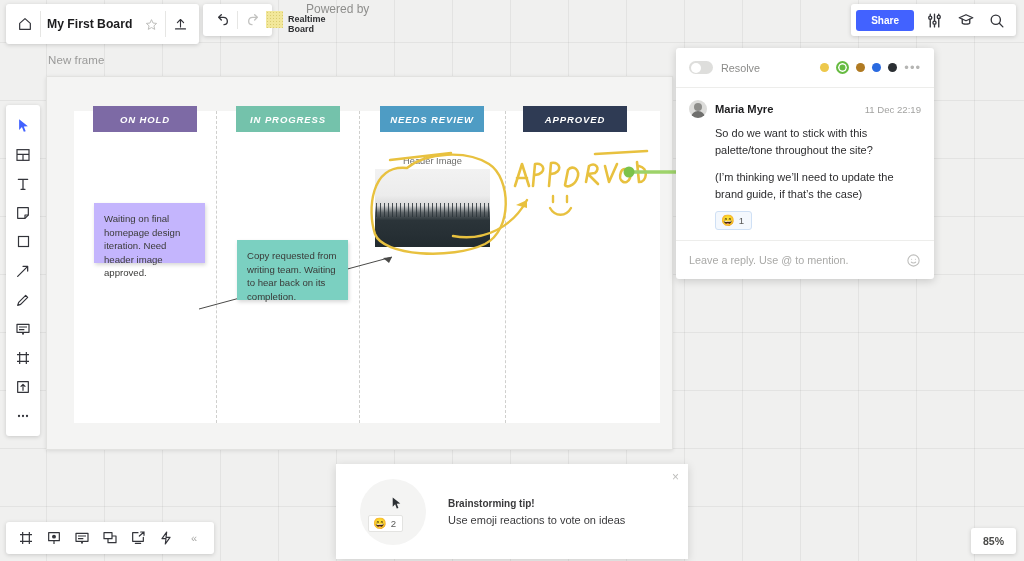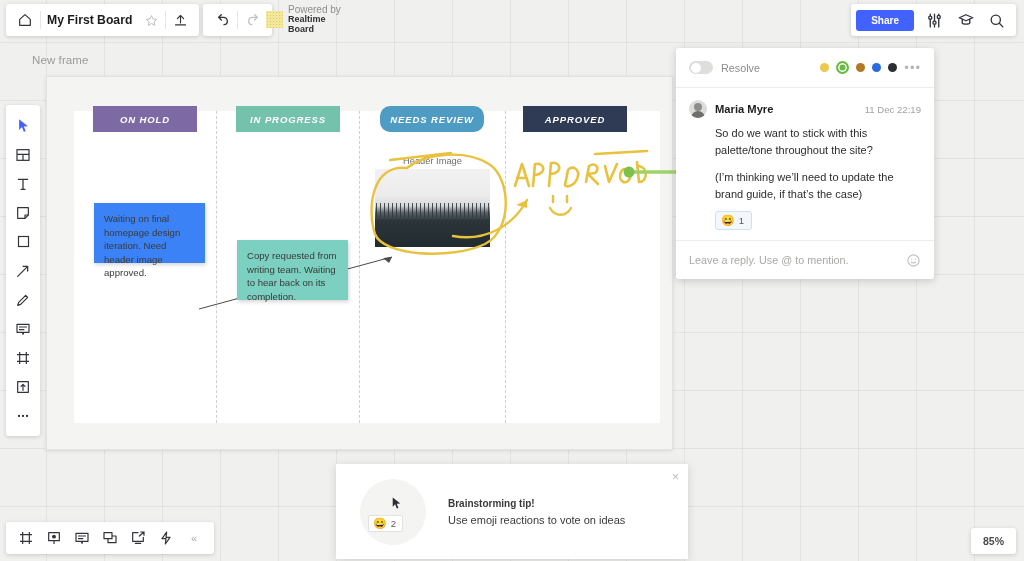--- a/index.html
+++ b/index.html
@@ -18,21 +18,21 @@
     position: absolute; inset: 0;
     background-color: #f0f0ef;
     background-image:
       linear-gradient(to right, rgba(0,0,0,.055) 1px, transparent 1px),
       linear-gradient(to bottom, rgba(0,0,0,.055) 1px, transparent 1px);
     background-size: 58px 58px;
     background-position: -12px -16px;
   }
   
   .frame-label {
-    position: absolute; left: 32px; top: 54px;
+    position: absolute; left: 48px; top: 54px;
     font-size: 11.5px; color: #9a9a99; letter-spacing: .1px;
   }
   .frame {
     position: absolute; left: 46px; top: 76px;
     width: 627px; height: 374px;
     background: #f4f4f3;
     border: 1px solid #e2e2e0;
     box-shadow: 0 1px 4px rgba(0,0,0,.10);
   }
   .board-white {
@@ -103,36 +103,36 @@
     padding: 6px 0; gap: 0;
   }
   #left-toolbar .tool-btn { width: 34px; height: 29px; }
   #bottom-toolbar {
     left: 6px; top: 522px; height: 32px;
     padding: 0 6px; gap: 0;
   }
   #bottom-toolbar .tool-btn { width: 28px; height: 32px; }
   
   #topbar-left {
-    left: 6px; top: 4px; height: 32px; padding: 0 4px;
+    left: 6px; top: 4px; height: 40px; padding: 0 4px;
   }
   #topbar-left .tool-btn { height: 32px; padding: 0 7px; }
   .board-title {
     font-size: 12.2px; font-weight: bold; color: #1c1c1e;
     padding: 0 6px; white-space: nowrap;
   }
   #topbar-undo {
     left: 203px; top: 4px; height: 32px; padding: 0 3px;
   }
   #topbar-undo .tool-btn { height: 32px; width: 31px; }
   .powered {
     position: absolute; left: 266px; top: 5px;
     display: flex; align-items: center; gap: 5px;
   }
-  .pw-text { font-size: 10px; color: #8e8e8c; line-height: 9px; }
+  .pw-text { font-size: 12px; color: #8e8e8c; line-height: 9px; margin-left: 18px; }
   .pw-brand { font-size: 9px; font-weight: bold; color: #2f3033; line-height: 10px; }
   .pw-sq {
     width: 17px; height: 17px; background: #f2e79a;
     background-image: radial-gradient(#d9cb70 0.7px, transparent 0.8px);
     background-size: 3px 3px;
   }
   #topbar-right {
     right: 8px; top: 4px; height: 32px; padding: 0 5px; gap: 2px;
   }
   #topbar-right .tool-btn { width: 29px; height: 32px; }
@@ -250,29 +250,29 @@
 
   <div class="frame">
     <div class="board-white"></div>
 
     <div class="col-div" style="left:169px;"></div>
     <div class="col-div" style="left:312px;"></div>
     <div class="col-div" style="left:458px;"></div>
 
     <div class="col-head" style="left:46px;background:#7d6aa5;">ON HOLD</div>
     <div class="col-head" style="left:189px;background:#74c2ab;">IN PROGRESS</div>
-    <div class="col-head" style="left:333px;background:#4e9cc4;border-radius:10px;">NEEDS REVIEW</div>
+    <div class="col-head" style="left:333px;background:#4e9cc4;">NEEDS REVIEW</div>
     <div class="col-head" style="left:476px;background:#2f3b54;">APPROVED</div>
 
     <svg style="position:absolute;left:150px;top:150px;" width="210" height="90">
       <path d="M2 82 L195 30" stroke="#4a4a48" stroke-width="1" fill="none"></path>
       <path d="M195 30 l-9 1 l6 5 z" fill="#4a4a48"></path>
     </svg>
 
-    <div class="note" style="left:47px;top:126px;width:111px;height:60px;background:#3b82f6;">Waiting on final homepage design iteration. Need header image approved.</div>
+    <div class="note" style="left:47px;top:126px;width:111px;height:60px;background:#c4b5fd;">Waiting on final homepage design iteration. Need header image approved.</div>
     <div class="note" style="left:190px;top:163px;width:111px;height:60px;background:#7bd0c1;">Copy requested from writing team. Waiting to hear back on its completion.</div>
   </div>
 
   <div class="hdr-wrap">
     <div class="hdr-cap">Header Image</div>
     <div class="hdr-img">
       <div class="trees"></div>
     </div>
   </div>
 

